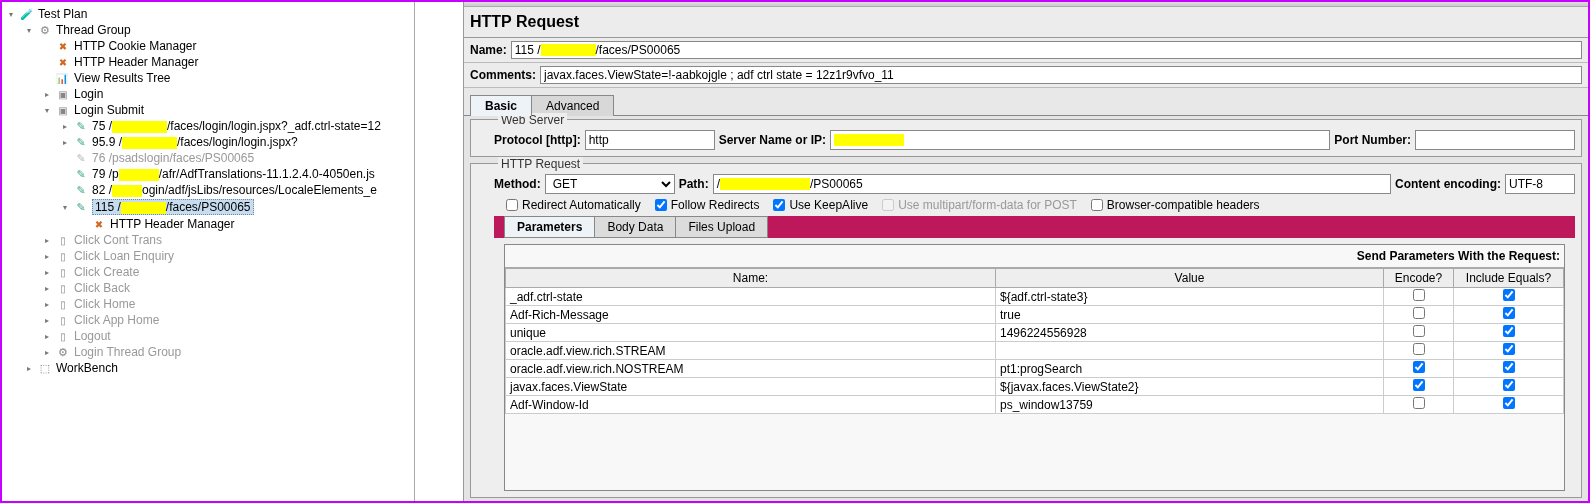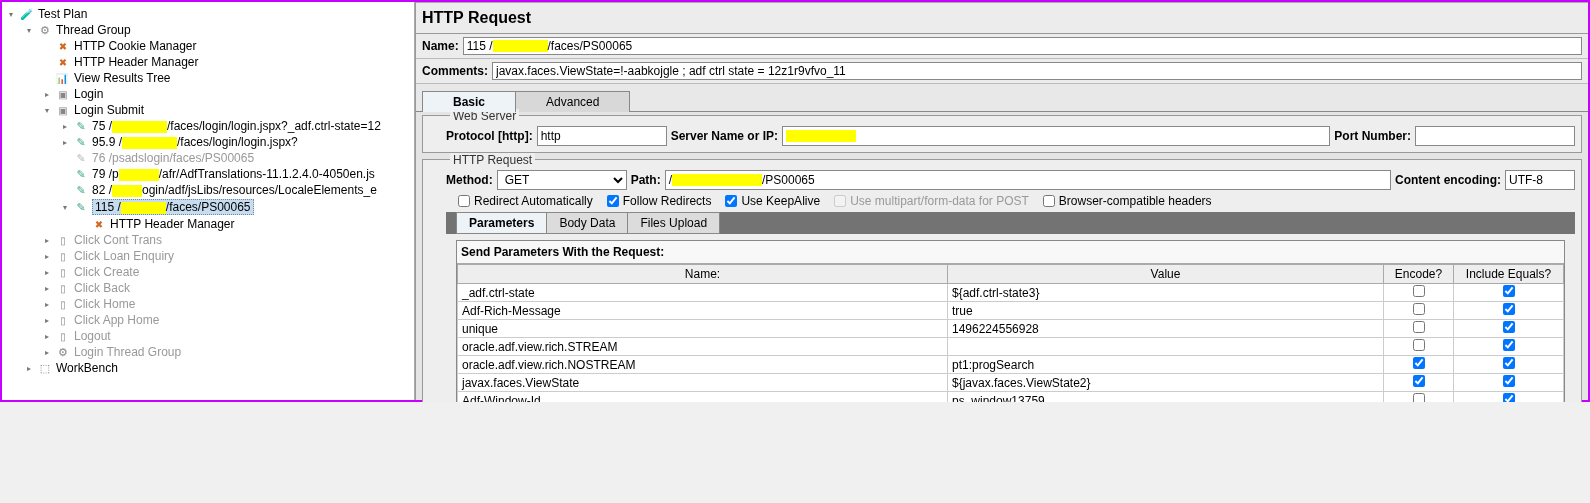--- a/index.html
+++ b/index.html
@@ -1,17 +1,17 @@
 <!DOCTYPE html>
 <html><head>
 <meta charset="utf-8">
 <style>
   * { box-sizing: border-box; margin: 0; padding: 0; }
   body { font-family: Tahoma, Arial, sans-serif; font-size: 12px; background: #f0f0f0; color: #000; }
-  .app { display: flex; width: 1590px; height: 402px; border: 2px solid #c800ff; background: #fff; }
+  .app { display: flex; width: 1590px; height: 503px; border: 2px solid #c800ff; background: #fff; gap: 48px; }
   .sidebar { width: 413px; overflow: hidden; background: #fff; border-right: 1px solid #aaa; padding: 4px 0; }
   .tree { list-style: none; }
   .tree ul { list-style: none; padding-left: 18px; }
   .tree-item { display: flex; align-items: center; gap: 4px; padding: 1px 4px; white-space: nowrap; cursor: default; }
   .tree-item.selected > .label { background: #c8dcf0; border: 1px dotted #6a8aad; padding: 0 2px; }
   .tree-item.dim { color: #999; }
   .toggle { width: 10px; height: 10px; display: inline-flex; align-items: center; justify-content: center; font-size: 9px; color: #666; }
   .toggle-icon::before { content: "▾"; font-size:8px; color:#777; }
   .toggle-collapsed::before { content: "▸"; font-size:8px; color:#777; }
   .icon { width: 14px; height: 14px; display: inline-flex; align-items: center; justify-content: center; font-size: 11px; flex-shrink:0; }
@@ -25,36 +25,36 @@
   .icon-doc::before { content: "▯"; color:#888; font-size:10px; }
   .icon-bench::before { content: "⬚"; color:#666; }
   .label { }
   .main { flex:1; display:flex; flex-direction:column; background:#e4e4e4; border-left:1px solid #999;}
   .topbar { height:5px; background:linear-gradient(#ddd,#ccc); border-bottom:1px solid #aaa; }
   .panel-title { font-weight:bold; font-size:16px; padding: 6px 6px; border-bottom:1px solid #999; background:#ececec; }
   .field-row { display:flex; align-items:center; gap:4px; padding:3px 6px; border-bottom:1px solid #bbb; background:#ececec;}
   .field-row label { font-weight:bold; }
   .field-row input[type=text] { flex:1; height:18px; border:1px solid #888; padding:0 3px; font-size:12px; background:#fff; }
   .tabs { display:flex; gap:0; padding:6px 6px 0 6px; border-bottom:1px solid #888; background:#e8e8e8;}
-  .tab { border:1px solid #888; border-bottom:none; padding:3px 30px; background:#d8d8d8; cursor:pointer; font-size:12px; margin-right:-1px; position:relative; top:1px;}
+  .tab { border:1px solid #888; border-bottom:none; padding:3px 14px; background:#d8d8d8; cursor:pointer; font-size:12px; margin-right:-1px; position:relative; top:1px;}
   .tab.active { background:#eef3f8; font-weight:bold; z-index:1; }
   .groupbox { border:1px solid #999; margin:3px 6px; padding:4px 6px 6px 23px; background:#eee; }
   .groupbox > .legend { font-weight:normal; background:#eee; padding:0 3px; position:relative; top:-11px; left:4px; width:fit-content; color:#333;}
   .groupbox .grow { margin-top:-8px;}
   .formrow { display:flex; align-items:center; gap:4px; }
   .formrow label { font-weight:bold; }
   .formrow input[type=text], .formrow select { height:20px; border:1px solid #888; padding:0 3px; font-size:12px; background:#fff;}
   .checks { display:flex; gap:14px; padding:4px 12px; align-items:center; background:#eee;}
   .checks label { display:flex; align-items:center; gap:4px; font-size:12px;}
   .checks label.dim { color:#999;}
-  .subtabs { display:flex; padding: 0 10px; background:#737373;}
+  .subtabs { display:flex; padding: 0 10px; background:#be185d;}
   .subtab { border:1px solid #888; padding:3px 12px; background:#dcdcdc; cursor:pointer; font-size:12px; margin-right:-1px;}
   .subtab.active { background:#eef3f8; font-weight:bold;}
   .subpanel { margin: 6px 10px 0 10px; border:1px solid #888; background:#f8f8f8;}
-  .subpanel-title { text-align:left; font-weight:bold; padding:4px; border-bottom:1px solid #aaa;}
+  .subpanel-title { text-align:right; font-weight:bold; padding:4px; border-bottom:1px solid #aaa;}
   table.params { width:100%; border-collapse:collapse; font-size:12px;}
   table.params th { border:1px solid #aaa; padding:2px 4px; font-weight:normal; background:#eee; text-align:center;}
   table.params td { border:1px solid #ccc; padding:1px 4px; background:#fff; }
   table.params td.chk { text-align:center; width:70px;}
   table.params th.name { width:490px; text-align:center; }
   input[type=checkbox]{ width:12px; height:12px; }
   .hl-block { display:inline-block; background:#ffff00; height:12px; vertical-align:middle;}
 </style>
 </head>
 <body>

